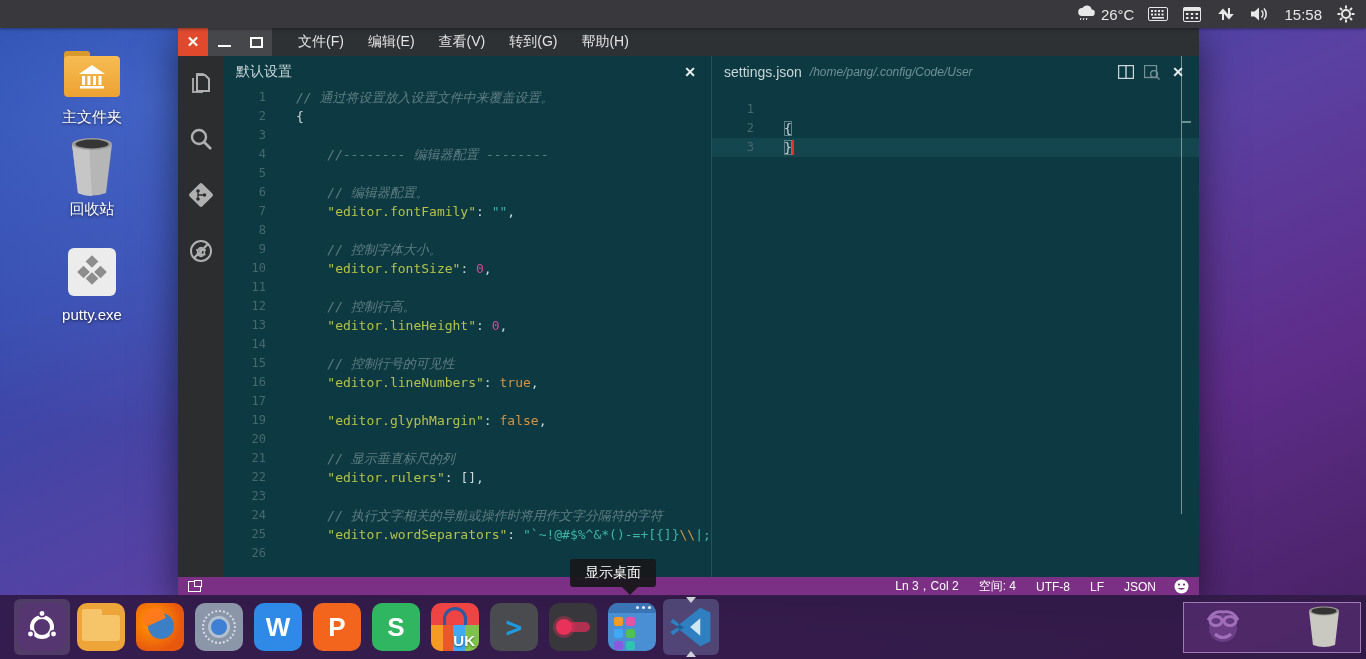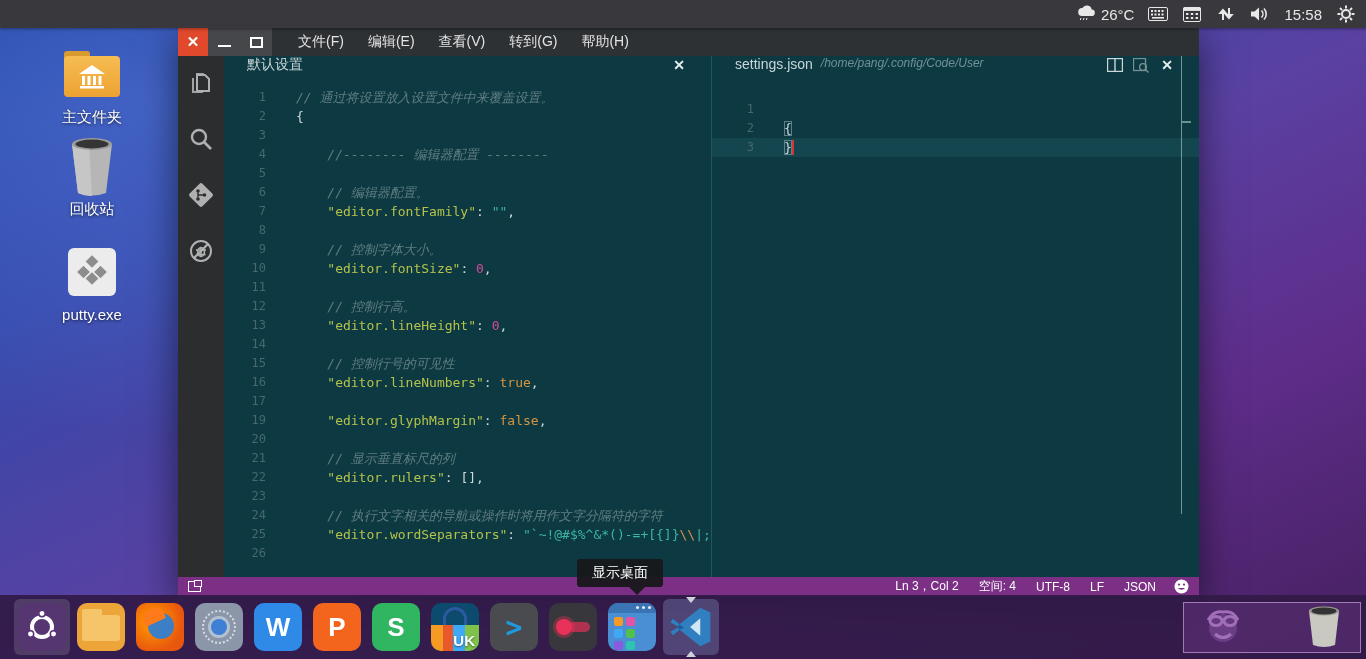--- a/index.html
+++ b/index.html
@@ -48,21 +48,21 @@
   .menu-item { color:#e3e3e3; font-size:14px; padding:4px 12px; cursor:default; }
 
   .vsmain { flex:1; display:flex; min-height:0; }
   .activitybar { width:46px; background:#2b2d2f; flex:none; display:flex; flex-direction:column; align-items:center; padding-top:14px; gap:30px; }
   .act-ico { width:26px; height:26px; opacity:.85; }
 
   .editors { flex:1; display:flex; min-width:0; }
   .egroup { position:relative; display:flex; flex-direction:column; min-width:0; }
   .egroup.left { width:488px; flex:none; border-right:1px solid #24545d; }
   .egroup.right { flex:1;gap:12px; }
-  .ehead { height:32px; flex:none; display:flex; padding:0 23px; gap:8px; }
+  .ehead { height:32px; flex:none; display:flex; align-items:center; padding:0 12px; gap:8px; }
   .ehead .etitle { color:#c9d6d8; font-size:14px; }
   .ehead .epath { color:#6f9198; font-size:12px; font-style:italic; }
   .ehead .spacer { flex:1; }
   .hico { width:18px; height:18px; display:flex; align-items:center; justify-content:center; color:#cfd8d9; }
   .hico svg { display:block; }
   .eclose { color:#e6eef0; font-size:14px; font-weight:bold; }
 
   .codearea { flex:1; overflow:hidden; position:relative; font-family:"DejaVu Sans Mono",monospace; font-size:13px; }
   .code-line { display:flex; height:19px; line-height:19px; white-space:pre; }
   .code-line.current { background:#14464f; }
@@ -85,21 +85,21 @@
     font-size:12px; padding:0 10px; }
   .sb-left { display:flex; align-items:center; gap:8px; }
   .win-glyph { width:13px; height:11px; border:1px solid #fff; position:relative; }
   .win-glyph::after { content:""; position:absolute; right:-2px; top:-2px; width:6px; height:5px; background:#7b2f85; border:1px solid #fff; }
   .sb-right { margin-left:auto; display:flex; align-items:center; gap:20px; }
   .sb-item { white-space:nowrap; }
   .smiley { width:15px; height:15px; }
 
   
   .tooltip { position:absolute; left:570px; top:559px; z-index:80; background:rgba(24,24,26,0.94); color:#fff;
-    font-size:14px; padding:5px 15px; border-radius:3px;margin-left:7px; }
+    font-size:14px; padding:5px 15px; border-radius:3px; }
   .tooltip::after { content:""; position:absolute; left:52px; bottom:-8px; border:8px solid transparent;
     border-top-color:rgba(24,24,26,0.94); border-bottom:none; }
 
   
   .dock { position:absolute; left:0; bottom:0; width:1366px; height:64px; background:rgba(49,26,71,0.92); z-index:60;
     display:flex; align-items:center; padding-left:14px; }
   .dock-item { width:56px; height:56px; margin-right:3px; display:flex; align-items:center; justify-content:center; position:relative; border-radius:6px; }
   .dock-item.hl { background:rgba(255,255,255,0.14); }
   .dock-item.active-app { background:rgba(150,170,220,0.30); }
   .di { width:48px; height:48px; border-radius:10px; position:relative; overflow:hidden; }
@@ -112,21 +112,21 @@
   .launcher-art { background:rgba(90,50,120,0.6); display:flex; align-items:center; justify-content:center; }
   .folder-art { background:#eda53a; }
   .folder-art::before { content:""; position:absolute; top:6px; left:5px; width:20px; height:8px; background:#f6c469; border-radius:2px 2px 0 0; }
   .folder-art::after { content:""; position:absolute; top:12px; left:5px; width:38px; height:26px; background:#f6c469; border-radius:3px; }
   .firefox-art { background:radial-gradient(circle at 35% 40%, #ff9500 10%, #e8570e 70%); }
   .ff-globe { position:absolute; left:12px; top:10px; width:26px; height:26px; border-radius:50%; background:#3d7fc4; }
   .ff-swirl { position:absolute; left:6px; top:6px; width:22px; height:14px; border-radius:50% 50% 0 0; background:#ff7a1a; transform:rotate(-25deg); }
   .browser-art { background:#8b97a9; display:flex; align-items:center; justify-content:center; }
   .br-ring { width:34px; height:34px; border:2px dotted rgba(255,255,255,0.65); border-radius:50%; display:flex; align-items:center; justify-content:center; }
   .br-core { width:16px; height:16px; border-radius:50%; background:#3f7fd4; box-shadow:0 0 0 3px rgba(220,235,250,0.5); }
-  .store-art { background:#0c4a6e; }
+  .store-art { background:#ef4444; }
   .store-handle { position:absolute; top:4px; left:12px; width:24px; height:18px; border:3px solid #2b5a9e; border-bottom:none; border-radius:12px 12px 0 0; }
   .store-stripes { position:absolute; bottom:0; left:0; width:48px; height:26px;
      background:linear-gradient(90deg,#f59a23 0 12px,#e8582a 12px 22px,#3fa9f5 22px 34px,#7ec24a 34px 48px); }
   .store-uk { position:absolute; bottom:2px; right:4px; color:#fff; font-weight:bold; font-size:15px; text-shadow:0 1px 2px rgba(0,0,0,.5); }
   .term-art { background:#4a4b4f; display:flex; align-items:center; justify-content:center; color:#1e9ae0; font-size:28px; font-weight:bold; font-family:"DejaVu Sans Mono",monospace; }
   .toggle-art { background:#38383c; display:flex; align-items:center; justify-content:center; }
   .tg-dot { width:16px; height:16px; border-radius:50%; background:#e8325a; position:relative; z-index:2; box-shadow:0 0 0 3px rgba(232,50,90,0.35); }
   .tg-bar { width:22px; height:10px; background:#b03050; border-radius:5px; margin-left:-4px; }
   .showdesk-art { background:#4a8fd4; }
   .sd-top { position:absolute; top:0; left:0; width:48px; height:10px; background:#3a74b4; }

